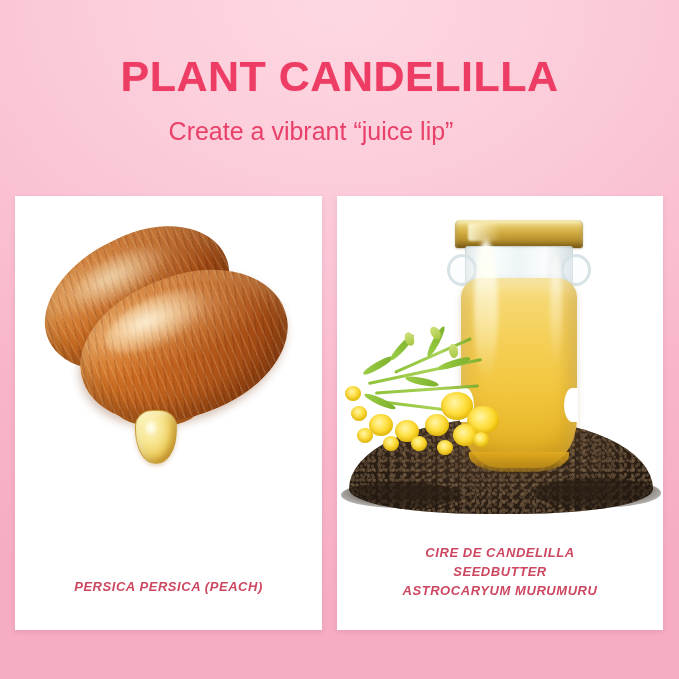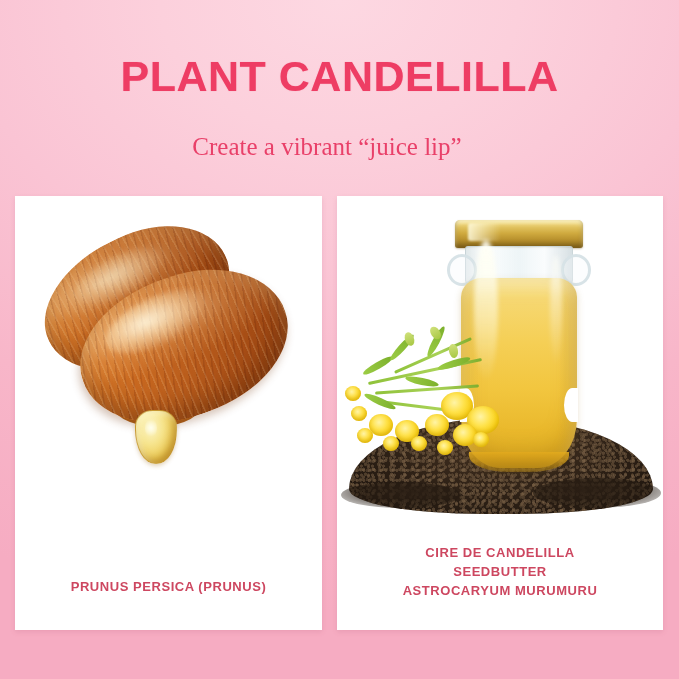--- a/index.html
+++ b/index.html
@@ -18,47 +18,47 @@
   .title{
     margin:0;padding:0;
     position:absolute;left:0;top:54px;width:679px;
     font-size:43px;line-height:44px;
     font-weight:bold;letter-spacing:0.5px;
     color:#ee3d64;
     font-family:"Liberation Sans", sans-serif;
     text-shadow:0 0 1px rgba(238,61,100,.35);
   }
   .subtitle{
-    margin:16px;padding:0;
+    margin:0;padding:0;
     position:absolute;left:0;top:116px;width:622px;
     font-size:25px;line-height:30px;
     font-weight:normal;
     color:#e94069;
-    font-family:Liberation Serif, serif;
+    font-family:Liberation Sans, sans-serif;
   }
   
   .card{
     position:absolute;top:196px;height:434px;
     background:#ffffff;
     box-shadow:0 2px 5px rgba(180,90,115,.18);
     overflow:hidden;
   }
   #card-left{left:15px;width:307px;}
   #card-right{left:337px;width:326px;}
   .art{position:absolute;left:0;top:0;width:100%;height:348px;}
   .caption{
     position:absolute;left:0;bottom:34px;width:100%;
     text-align:center;
     color:#cd4760;
     font-size:13px;line-height:19px;
     font-weight:bold;letter-spacing:.55px;
     font-family:"Liberation Sans", sans-serif;
   }
   #card-right .caption{bottom:30px;}
-  .cap-line{display:block;}
+  .cap-line{display:block;font-style:italic;}
 
   
   .almond{
     position:absolute;
     border-radius:50% 46% 50% 46%/50%;
     background:
       radial-gradient(120% 60% at 38% 26%, rgba(255,232,190,.62) 0%, rgba(255,212,150,.16) 34%, rgba(255,200,130,0) 58%),
       linear-gradient(118deg,#e8923c 0%, #d97c2b 14%, #c96a21 34%, #b85c1c 56%, #a64d15 76%, #8d3d0f 100%);
     box-shadow:inset 0 -10px 22px rgba(90,38,6,.45), inset 0 8px 16px rgba(255,205,140,.30);
   }
@@ -270,21 +270,21 @@
         <span class="sheen"></span>
       </div>
 
       <div id="oil-drop">
         <span class="dhl"></span>
       </div>
 
     </div>
 
     <div class="caption">
-      <span class="cap-line">PRUNUS PERSICA (PRUNUS)</span>
+      <span class="cap-line">PERSICA PERSICA (PEACH)</span>
     </div>
   </div>
 
   <div class="card" id="card-right">
 
     <div class="art" id="jar-wrap">
 
       <div id="seed-pile">
         <span class="tex"></span>
       </div>

